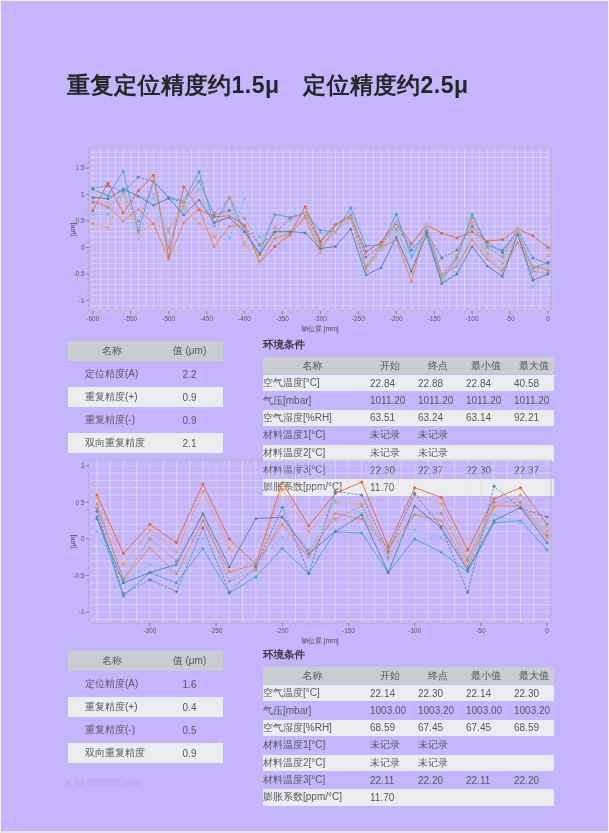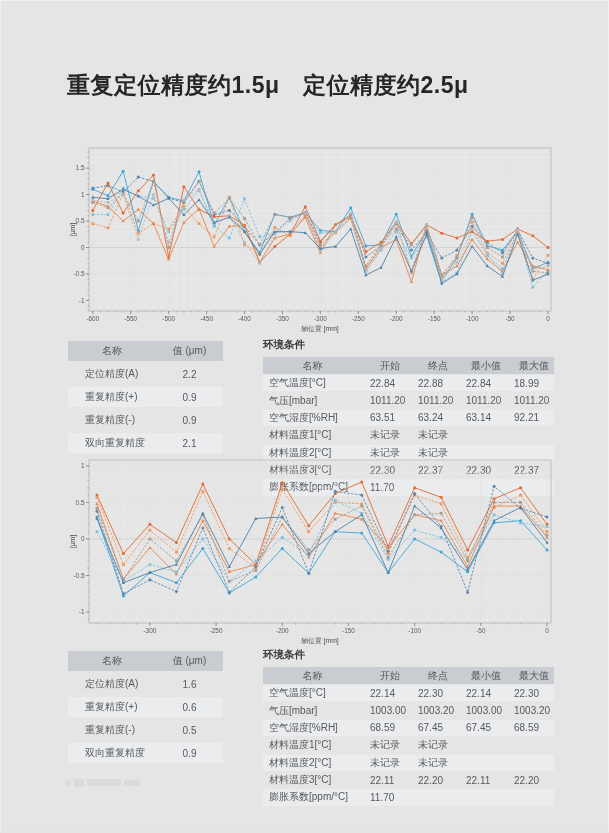--- a/index.html
+++ b/index.html
@@ -1,18 +1,18 @@
 <!DOCTYPE html>
 <html><head>
 <meta charset="utf-8">
 <style>
   * { margin:0; padding:0; box-sizing:border-box; }
   html,body { background:#fff; font-family:"Liberation Sans", sans-serif; }
   .page {
-    position:relative; width:609px; height:833px; background:#e5e5e5;
+    position:relative; width:609px; height:833px; background:#c4b5fd;
     border:1px solid #f0f0f0; border-bottom:2px solid #e3e3e3; overflow:hidden;
     color:#55585d;
   }
   .title {
     position:absolute; left:66px; top:69px;
     font-size:23px; font-weight:bold; color:#262626; letter-spacing:.5px;
     white-space:pre;
   }
   .chart { position:absolute; left:67px; width:486px; height:191px; }
   #chart0 { top:143px; }
@@ -34,21 +34,21 @@
   .atable tbody td:first-child { text-align:left; padding-left:17px;margin-top:29px; }
   .atable tbody td:last-child  { text-align:center; }
   .atable tbody tr:nth-child(even) { background:#eaecee; }
   
   .etable { width:291px; border-spacing:0 1px; }
   .etable th { padding:1.5px 0; text-align:center; }
   .etable th:first-child { text-align:center; }
   .etable td { padding:1.2px 0; }
   .etable col.c-name { width:99px; }
   .etable col.c-v    { width:48px; }
-  .etable td:first-child { padding-left:6px; }
+  .etable td:first-child { }
   .etable th:not(:first-child), .etable td:not(:first-child) { padding-left:8px; }
   .etable tbody tr:nth-child(odd) { background:#eaecee; }
   
   .footer-logo { position:absolute; left:64px; top:772px; width:90px; height:14px; opacity:.07; }
   .footer-logo span { display:inline-block; background:#5a6a7a; height:8px; margin-right:3px; vertical-align:middle; }
   .footer-logo .b1 { width:6px; height:6px; border-radius:50%; }
   .footer-logo .b2 { width:10px; }
   .footer-logo .b3 { width:34px; height:7px; }
   .footer-logo .b4 { width:16px; height:6px; }
 </style>
@@ -648,21 +648,21 @@
             <th>最小值</th>
             <th>最大值</th>
           </tr>
         </thead>
       <tbody>
           <tr>
             <td>空气温度[°C]</td>
             <td>22.84</td>
             <td>22.88</td>
             <td>22.84</td>
-            <td>18.99</td>
+            <td>40.58</td>
           </tr>
           <tr>
             <td>气压[mbar]</td>
             <td>1011.20</td>
             <td>1011.20</td>
             <td>1011.20</td>
             <td>1011.20</td>
           </tr>
           <tr>
             <td>空气湿度[%RH]</td>
@@ -1031,21 +1031,21 @@
             <th>值 (μm)</th>
           </tr>
         </thead>
       <tbody>
           <tr>
             <td>定位精度(A)</td>
             <td>1.6</td>
           </tr>
           <tr>
             <td>重复精度(+)</td>
-            <td>0.6</td>
+            <td>0.4</td>
           </tr>
           <tr>
             <td>重复精度(-)</td>
             <td>0.5</td>
           </tr>
           <tr>
             <td>双向重复精度</td>
             <td>0.9</td>
           </tr>
         </tbody>

